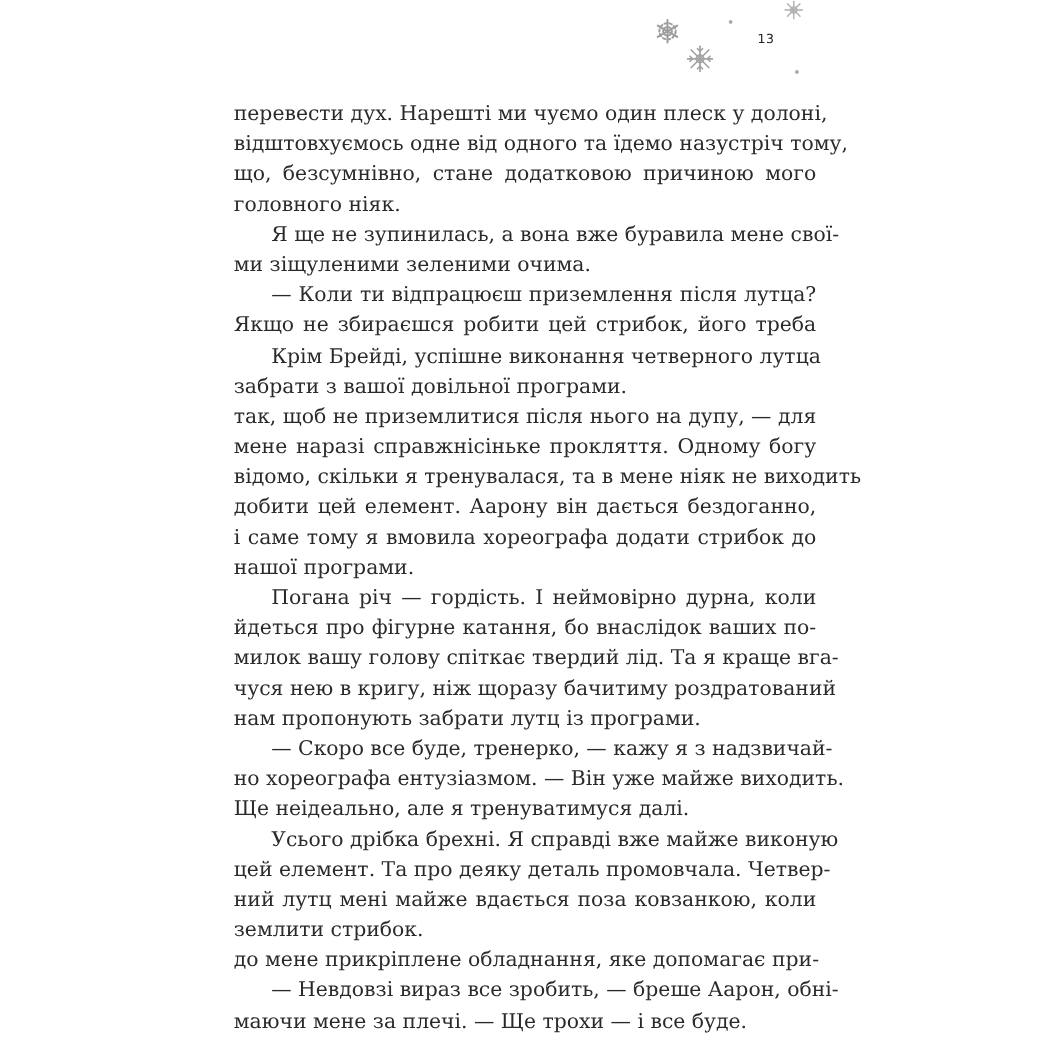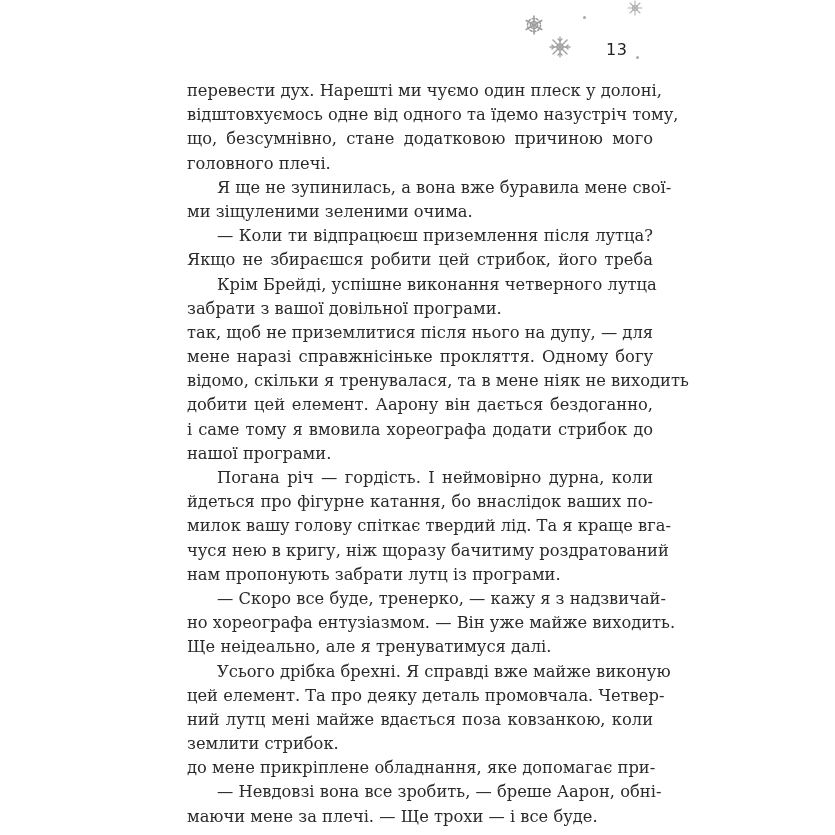--- a/index.html
+++ b/index.html
@@ -15,23 +15,23 @@
     }
     .page {
       position: absolute;
       left: 0; top: 0;
       width: 835px; height: 835px;
       background: #ffffff;
     }
     .page-number {
       position: absolute;
       left: 606px;
-      top: 40px;
+      top: 26px;
       font-family: "DejaVu Sans", sans-serif;
-      font-size: 16px;
+      font-size: 10px;
       color: #222222;
       letter-spacing: 0.5px;
     }
     .flake {
       position: absolute;
       color: #9a9a9a;
       line-height: 1;
     }
     .flake svg { display: block; }
     .dot {
@@ -117,21 +117,21 @@
 
   <div class="dot" style="left:583px; top:16px;"></div>
   <div class="dot" style="left:636px; top:56px;"></div>
 
   <div class="page-number">13</div>
 
   <div class="text-body">
     <span class="line">перевести дух. Нарешті ми чуємо один плеск у долоні,</span>
     <span class="line">відштовхуємось одне від одного та їдемо назустріч тому,</span>
     <span class="line">що, безсумнівно, стане додатковою причиною мого</span>
-    <span class="line last">головного плечі.</span>
+    <span class="line last">головного ніяк.</span>
 
     <span class="line indent">Я ще не зупинилась, а вона вже буравила мене свої-</span>
     <span class="line last">ми зіщуленими зеленими очима.</span>
 
     <span class="line indent">— Коли ти відпрацюєш приземлення після лутца?</span>
     <span class="line">Якщо не збираєшся робити цей стрибок, його треба</span>
     <span class="line indent">Крім Брейді, успішне виконання четверного лутца</span>
 
     <span class="line last">забрати з вашої довільної програми.</span>
     <span class="line">так, щоб не приземлитися після нього на дупу, — для</span>
@@ -150,16 +150,16 @@
     <span class="line indent">— Скоро все буде, тренерко, — кажу я з надзвичай-</span>
     <span class="line">но хореографа ентузіазмом. — Він уже майже виходить.</span>
     <span class="line last">Ще неідеально, але я тренуватимуся далі.</span>
 
     <span class="line indent"><span>Усього дрібка брехні. Я </span><span class="it">справді</span><span> вже майже виконую</span></span>
     <span class="line">цей елемент. Та про деяку деталь промовчала. Четвер-</span>
     <span class="line">ний лутц мені майже вдається поза ковзанкою, коли</span>
     <span class="line last">землити стрибок.</span>
     <span class="line">до мене прикріплене обладнання, яке допомагає при-</span>
 
-    <span class="line indent">— Невдовзі вона все зробить, — бреше Аарон, обні-</span>
+    <span class="line indent">— Невдовзі вираз все зробить, — бреше Аарон, обні-</span>
     <span class="line last">маючи мене за плечі. — Ще трохи — і все буде.</span>
   </div>
 </div>
 
 </body></html>

